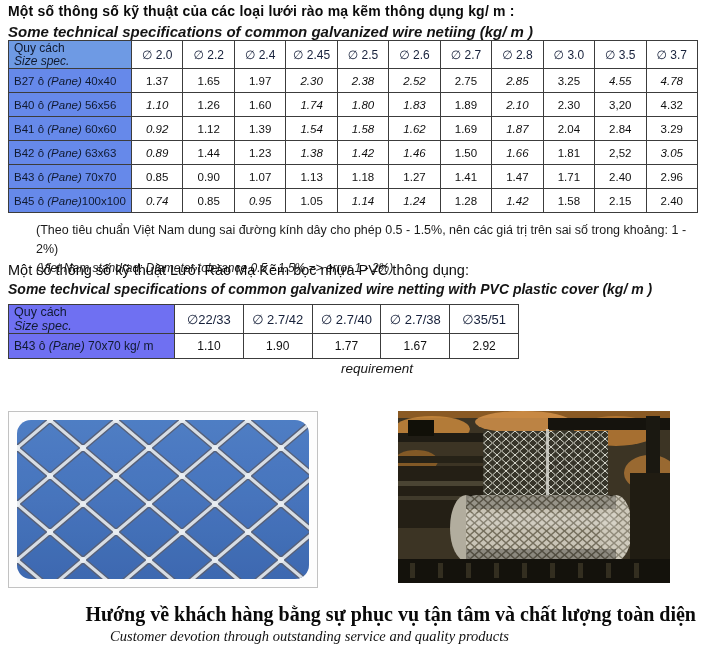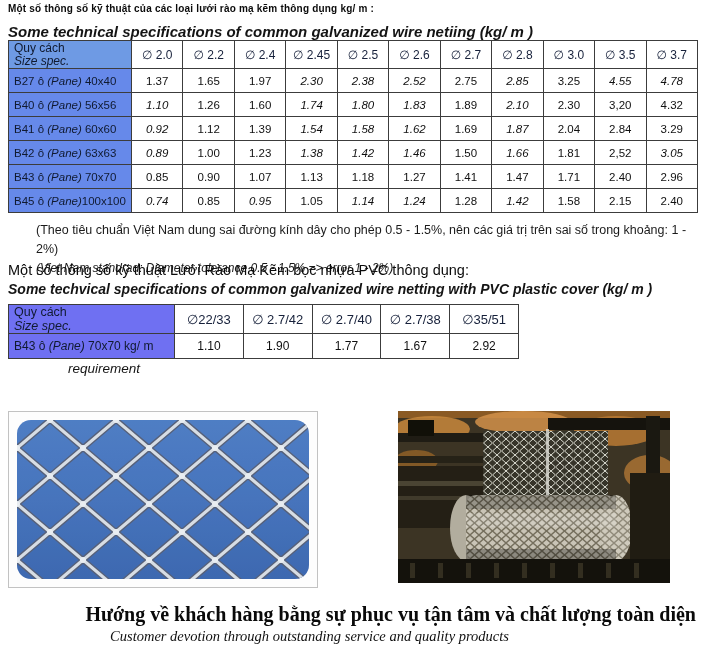--- a/index.html
+++ b/index.html
@@ -4,21 +4,21 @@
 <style>
   * { margin:0; padding:0; box-sizing:border-box; }
   html,body { background:#ffffff; }
   body {
     width:708px; height:648px; position:relative; overflow:hidden;
     font-family:"Liberation Sans", sans-serif; color:#111;
   }
   .abs { position:absolute; }
   .it { font-style:italic; }
 
-  .title-vi   { top:3px;  left:8px; font-size:10px; font-weight:bold; color:#0b0b0b; letter-spacing:.2px; }
+  .title-vi   { top:3px;  left:8px; font-size:14px; font-weight:bold; color:#0b0b0b; letter-spacing:.2px; }
   .title-en   { top:23px; left:8px; font-size:15px; font-weight:bold; font-style:italic; color:#141414; }
 
   table.spec { border-collapse:collapse; table-layout:fixed; background:#fff; }
   table.spec th, table.spec td {
     border:1px solid #3c3c3c; text-align:center; vertical-align:middle;
     font-weight:normal; overflow:hidden; white-space:nowrap;
   }
   #table1 { top:40px; left:8px; width:690px; }
   #table1 th { height:28px; font-size:12px; color:#16203a; }
   #table1 td { height:24px; font-size:11.5px; color:#101010; }
@@ -113,21 +113,21 @@
         <td class="val it">1.62</td>
         <td class="val">1.69</td>
         <td class="val it">1.87</td>
         <td class="val">2.04</td>
         <td class="val">2.84</td>
         <td class="val">3.29</td>
       </tr>
       <tr>
         <td class="lab"><span>B42 ô </span><span class="it">(Pane)</span><span> 63x63</span></td>
         <td class="val it">0.89</td>
-        <td class="val">1.00</td>
+        <td class="val">1.44</td>
         <td class="val">1.23</td>
         <td class="val it">1.38</td>
         <td class="val it">1.42</td>
         <td class="val it">1.46</td>
         <td class="val">1.50</td>
         <td class="val it">1.66</td>
         <td class="val">1.81</td>
         <td class="val">2,52</td>
         <td class="val it">3.05</td>
       </tr>
@@ -190,21 +190,21 @@
         <td class="val">1.10</td>
         <td class="val">1.90</td>
         <td class="val">1.77</td>
         <td class="val">1.67</td>
         <td class="val">2.92</td>
       </tr>
     </tbody>
 </table>
 
 <div class="abs para">
-  <div class="it" style="padding-left:32px;">requirement</div>
+  <div class="it" style="padding-left:32px;text-align:center;">requirement</div>
 </div>
 
 <div class="abs fence-frame">
   <svg width="292" height="159" viewBox="0 0 292 159" role="img">
     <defs>
       <linearGradient id="fbg" x1="0" y1="0" x2="0" y2="1">
         <stop offset="0" stop-color="#5383c9"></stop>
         <stop offset="0.5" stop-color="#4a78c0"></stop>
         <stop offset="1" stop-color="#3f6bb2"></stop>
       </linearGradient>

